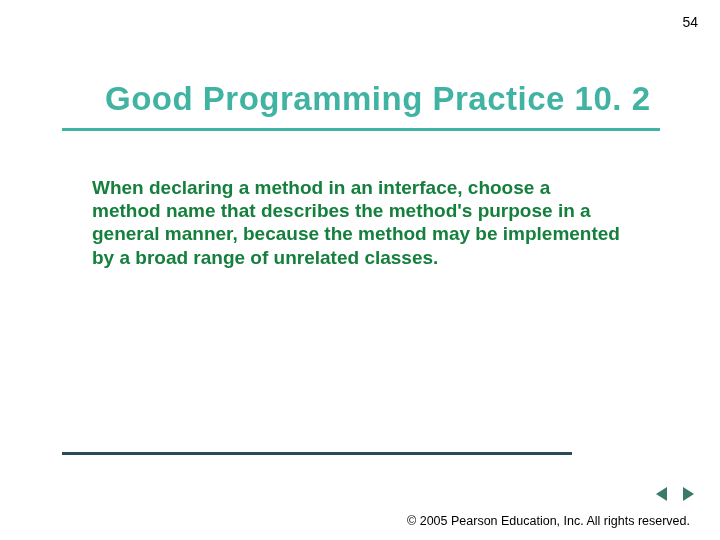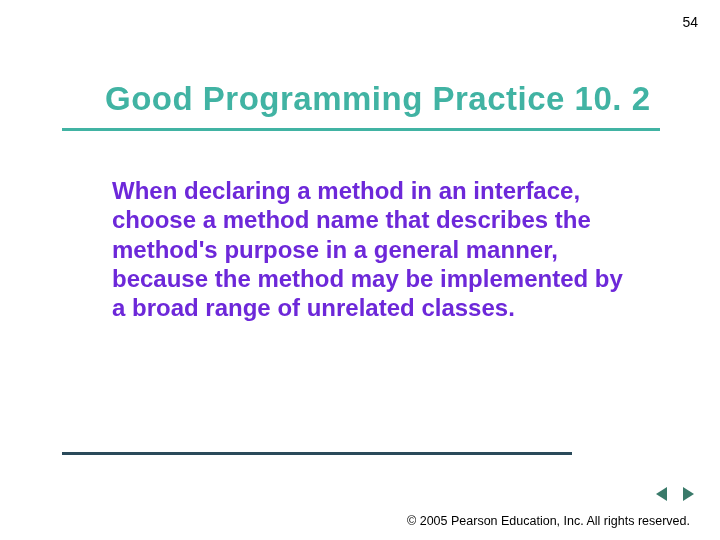--- a/index.html
+++ b/index.html
@@ -30,25 +30,25 @@
     position: absolute;
     top: 128px;
     left: 62px;
     width: 598px;
     height: 3px;
     background: #41b3a3;
   }
   .body-text {
     position: absolute;
     top: 176px;
-    left: 112px;
+    left: 92px;
     width: 530px;
-    font-size: 24px;
+    font-size: 19px;
     font-weight: bold;
-    color: #6d28d9;
+    color: #15803d;
     line-height: 1.22;
   }
   .footer-rule {
     position: absolute;
     top: 452px;
     left: 62px;
     width: 510px;
     height: 3px;
     background: #2a4a5a;
   }

